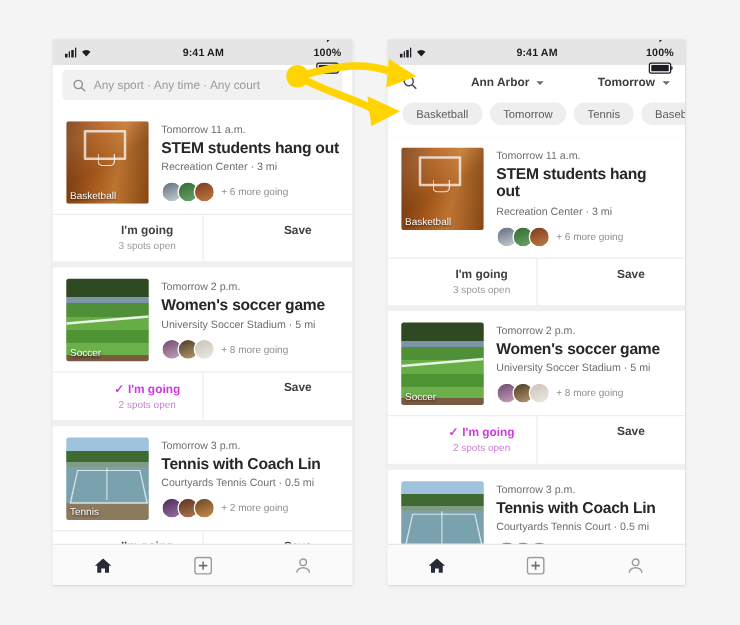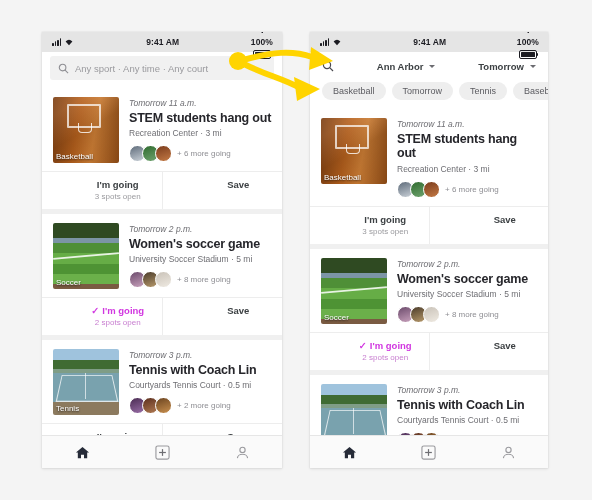--- a/index.html
+++ b/index.html
@@ -117,21 +117,21 @@
   .th-tennis::before {
     content:""; position:absolute; left:6px; top:36%; width:54px; height:26px;
     border:1px solid rgba(255,255,255,0.75); transform: perspective(40px) rotateX(18deg);
   }
   .th-tennis::after {
     content:""; position:absolute; left:32px; top:36%; width:1px; height:26px;
     background: rgba(255,255,255,0.65);
   }
 
   .info { flex: 1; min-width: 0; padding-top: 1px; }
-  .when { font-size: 8.5px; color: #6e6e73; margin-bottom: 3px; font-style: italic; }
+  .when { font-size: 8.5px; color: #6e6e73; margin-bottom: 3px; }
   .title { font-size: 12.5px; font-weight: bold; color: #26262b; line-height: 1.15; letter-spacing: -0.2px; }
   .place { font-size: 8.5px; color: #6e6e73; margin-top: 3px; }
 
   .avatars { display: flex; align-items: center; margin-top: 7px; }
   .av { width: 15px; height: 15px; border-radius: 50%; border: 1.3px solid #fff; margin-left: -4px; background: #bbb; }
   .av:first-child { margin-left: 0; }
   .more { font-size: 8px; color: #8e8e93; margin-left: 5px; }
 
   .actions { display: flex; border-top: 1px solid #ededed; }
   .action {

